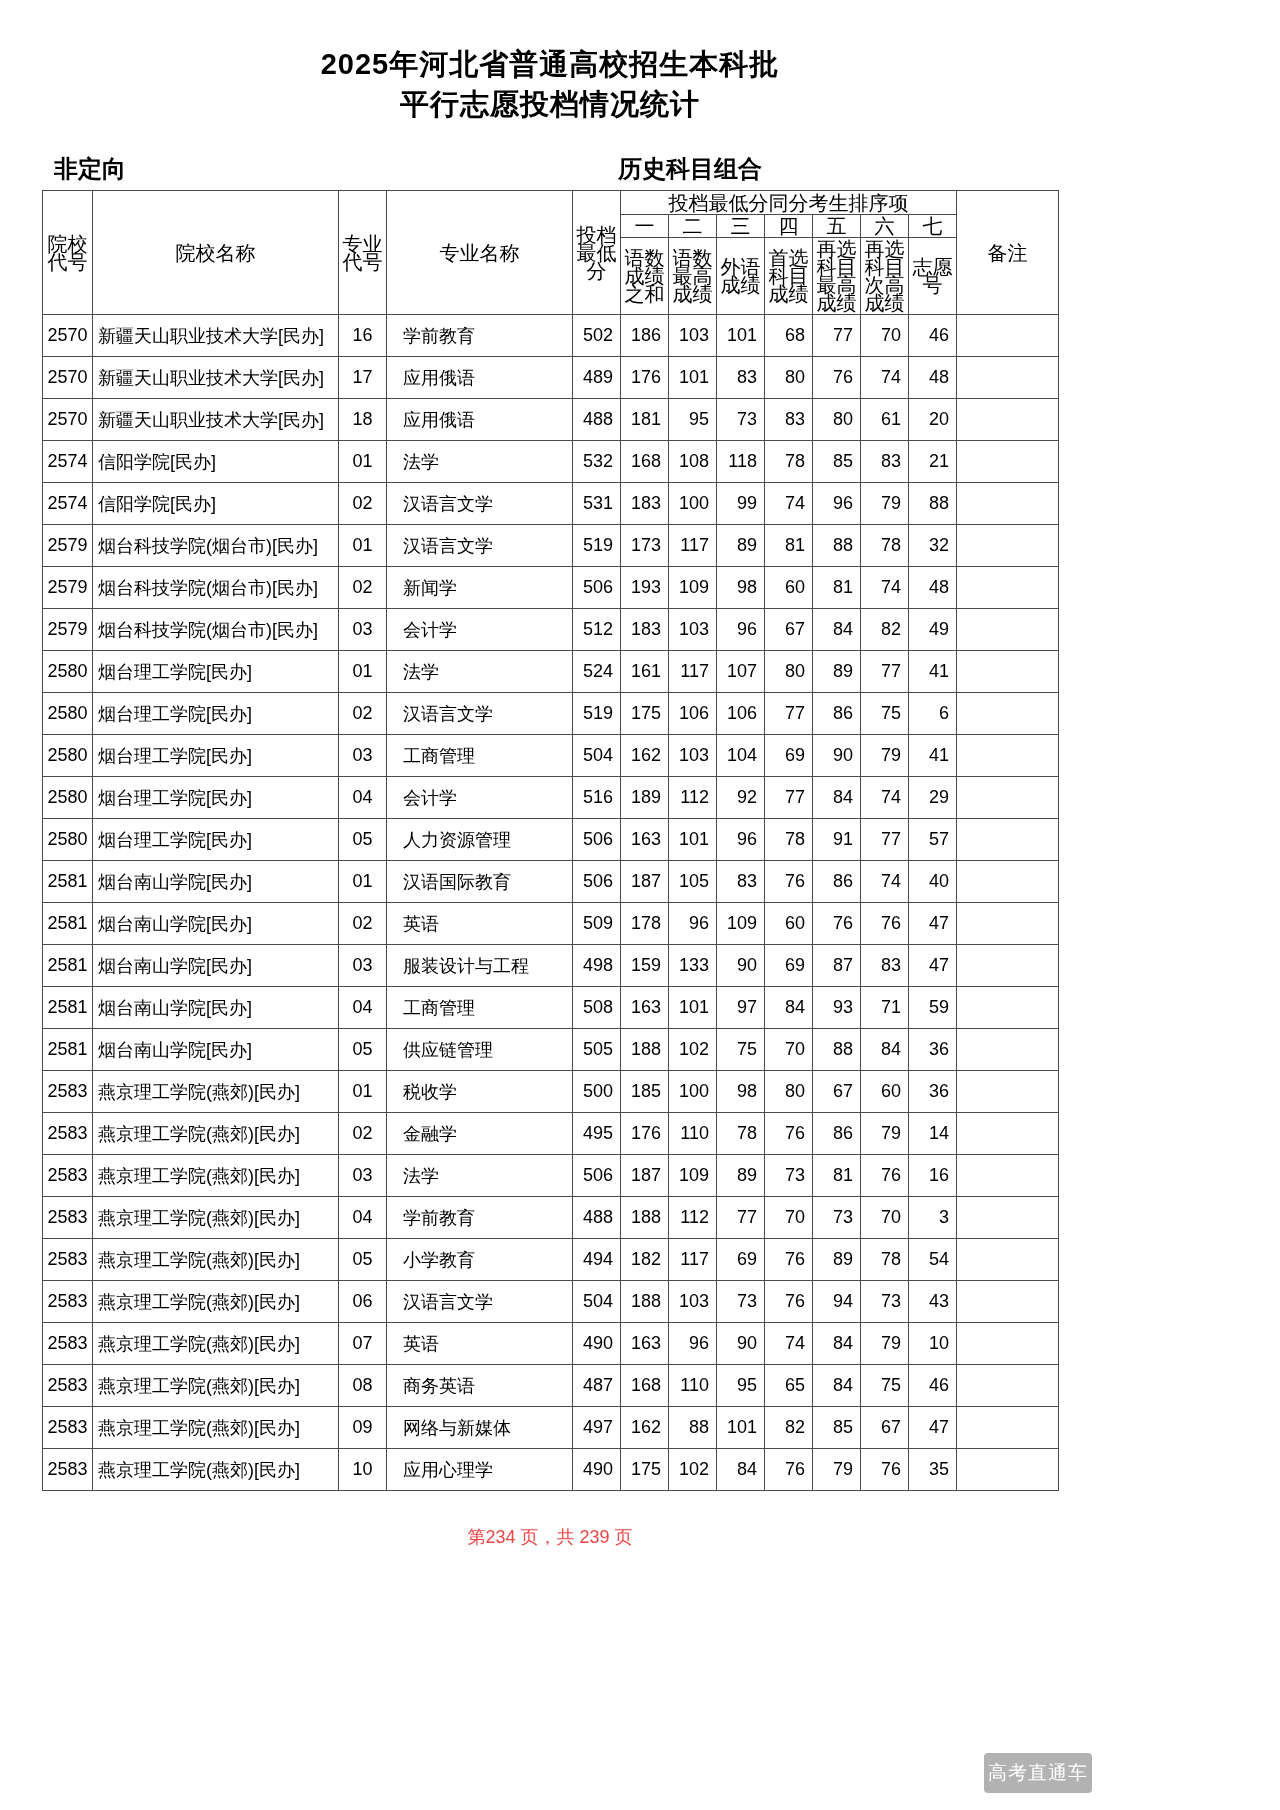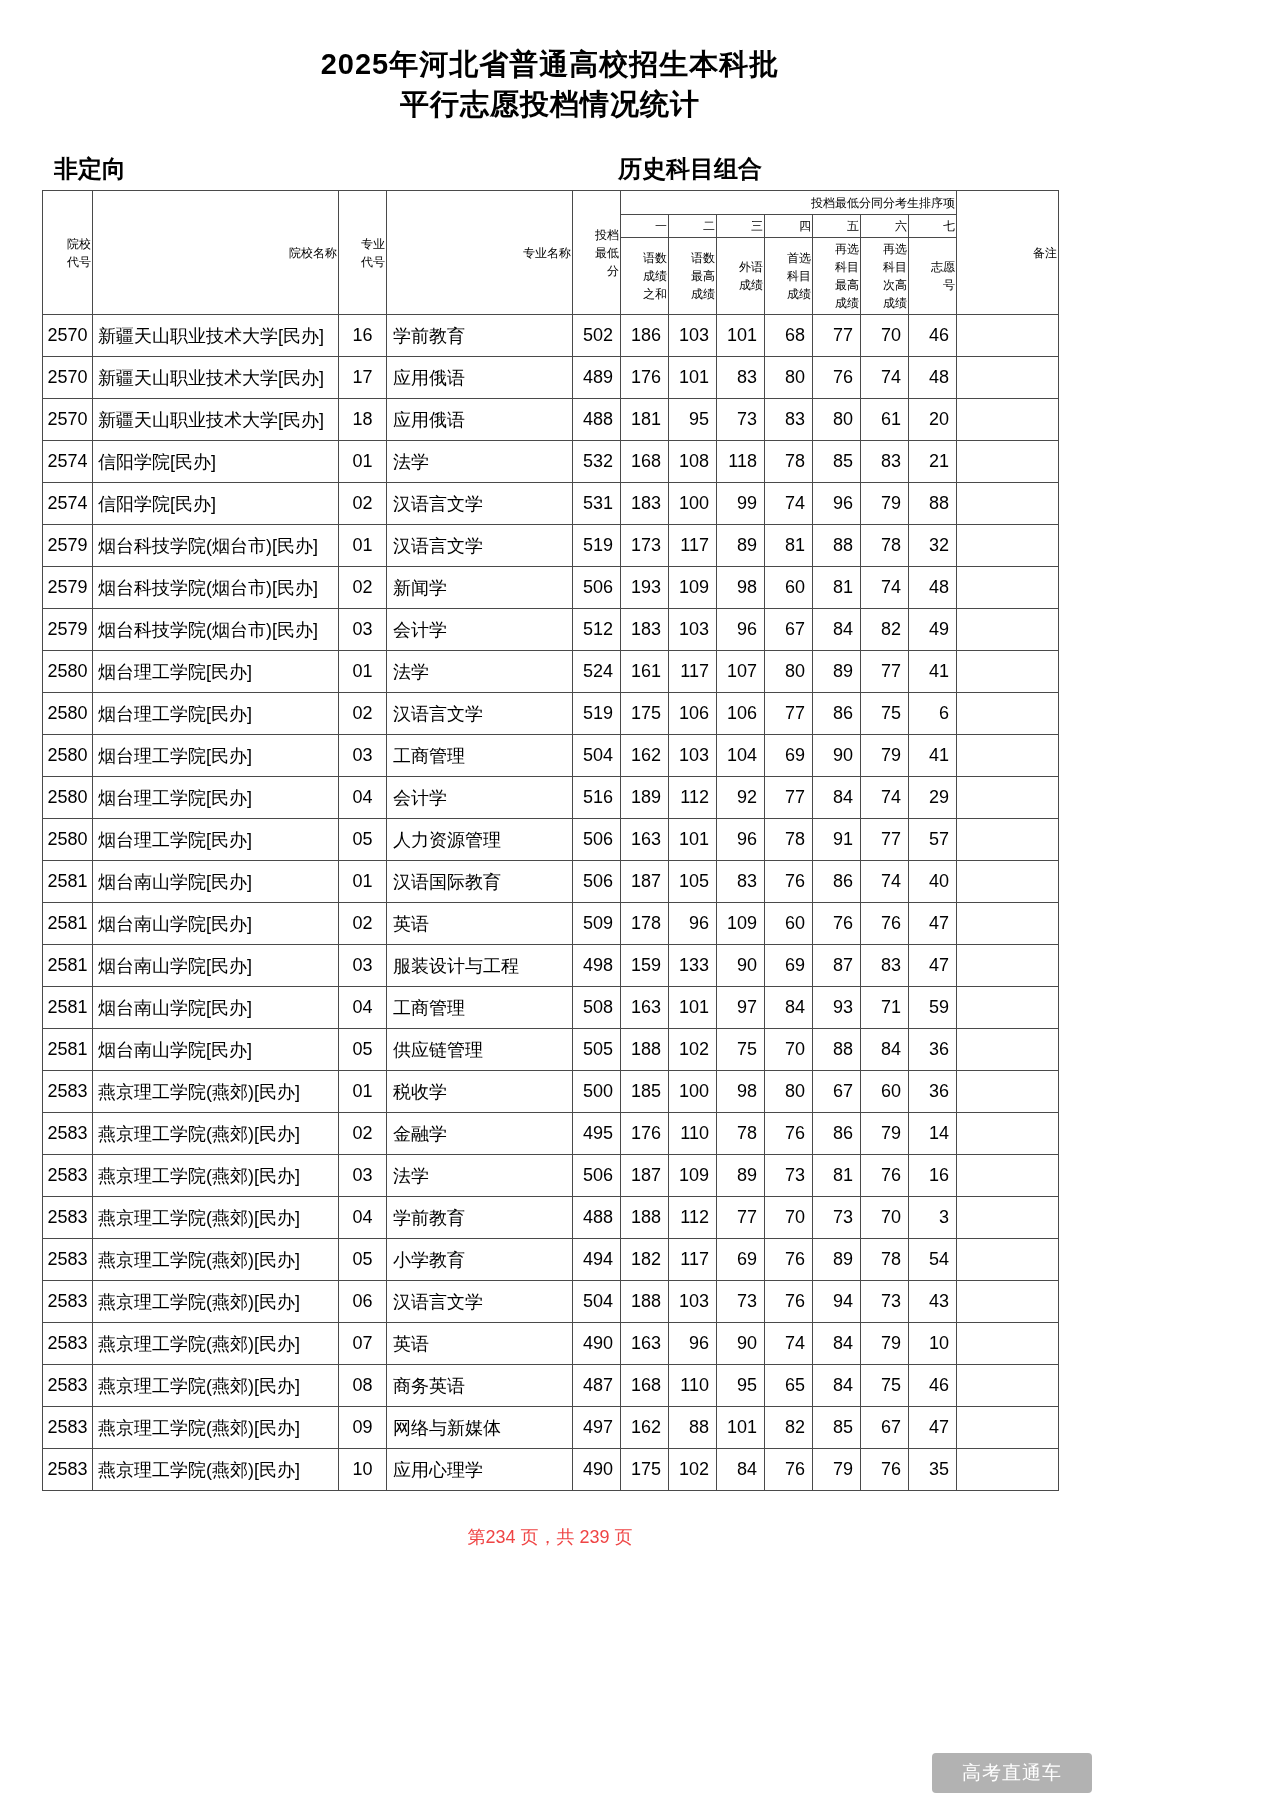--- a/index.html
+++ b/index.html
@@ -11,39 +11,39 @@
   }
   .content { width: 1016px; margin-left: 42px; }
   .title { text-align: center; padding-top: 44px; font-weight: bold; font-size: 29px; line-height: 40px; letter-spacing: 1px; }
   .labels { position: relative; height: 34px; margin-top: 29px; }
   .label-left  { position: absolute; left: 12px;  top: 0; font-size: 24px; font-weight: bold; }
   .label-right { position: absolute; left: 576px; top: 0; font-size: 24px; font-weight: bold; }
 
   table.adm { border-collapse: collapse; table-layout: fixed; width: 1016px; margin-top: 3px; }
   .adm th, .adm td { border: 1px solid #4a4a4a; overflow: hidden; }
   .adm thead th {
-    font-weight: normal; font-size: 12px; text-align: right; vertical-align: middle;
+    font-weight: normal; font-size: 20px; text-align: center; vertical-align: middle;
     white-space: pre-line; line-height: 18px; padding: 2px 1px; margin-top: 27px;
   }
   tr.hdr-top { height: 24px; }
   tr.hdr-ord { height: 23px; }
   tr.hdr-lbl { height: 76px; }
   .adm tbody tr { height: 42px; }
   .adm td { font-size: 18px; vertical-align: middle; }
   .c-code  { text-align: center; }
   .c-name  { text-align: left; padding-left: 5px; }
   .c-mcode { text-align: center; }
-  .c-mname { text-align: left; padding-left: 6px; }
+  .c-mname { text-align: left; padding-left: 16px; }
   .c-num   { text-align: right; padding-right: 7px; }
   .c-remark { }
   .footer { text-align: center; margin-top: 34px; font-size: 18px; color: #ef4444; }
   .watermark {
     position: absolute; right: 188px; bottom: 17px;
     background: #b2b2b2; color: #ffffff; font-size: 19px;
-    padding: 7px 30px; border-radius: 4px; letter-spacing: 1px;
+    padding: 7px 4px; border-radius: 4px; letter-spacing: 1px;
   }
 </style>
 </head>
 <body>
 
 <div class="content">
 
   <div class="title">
     <div>2025年河北省普通高校招生本科批</div>
     <div>平行志愿投档情况统计</div>

